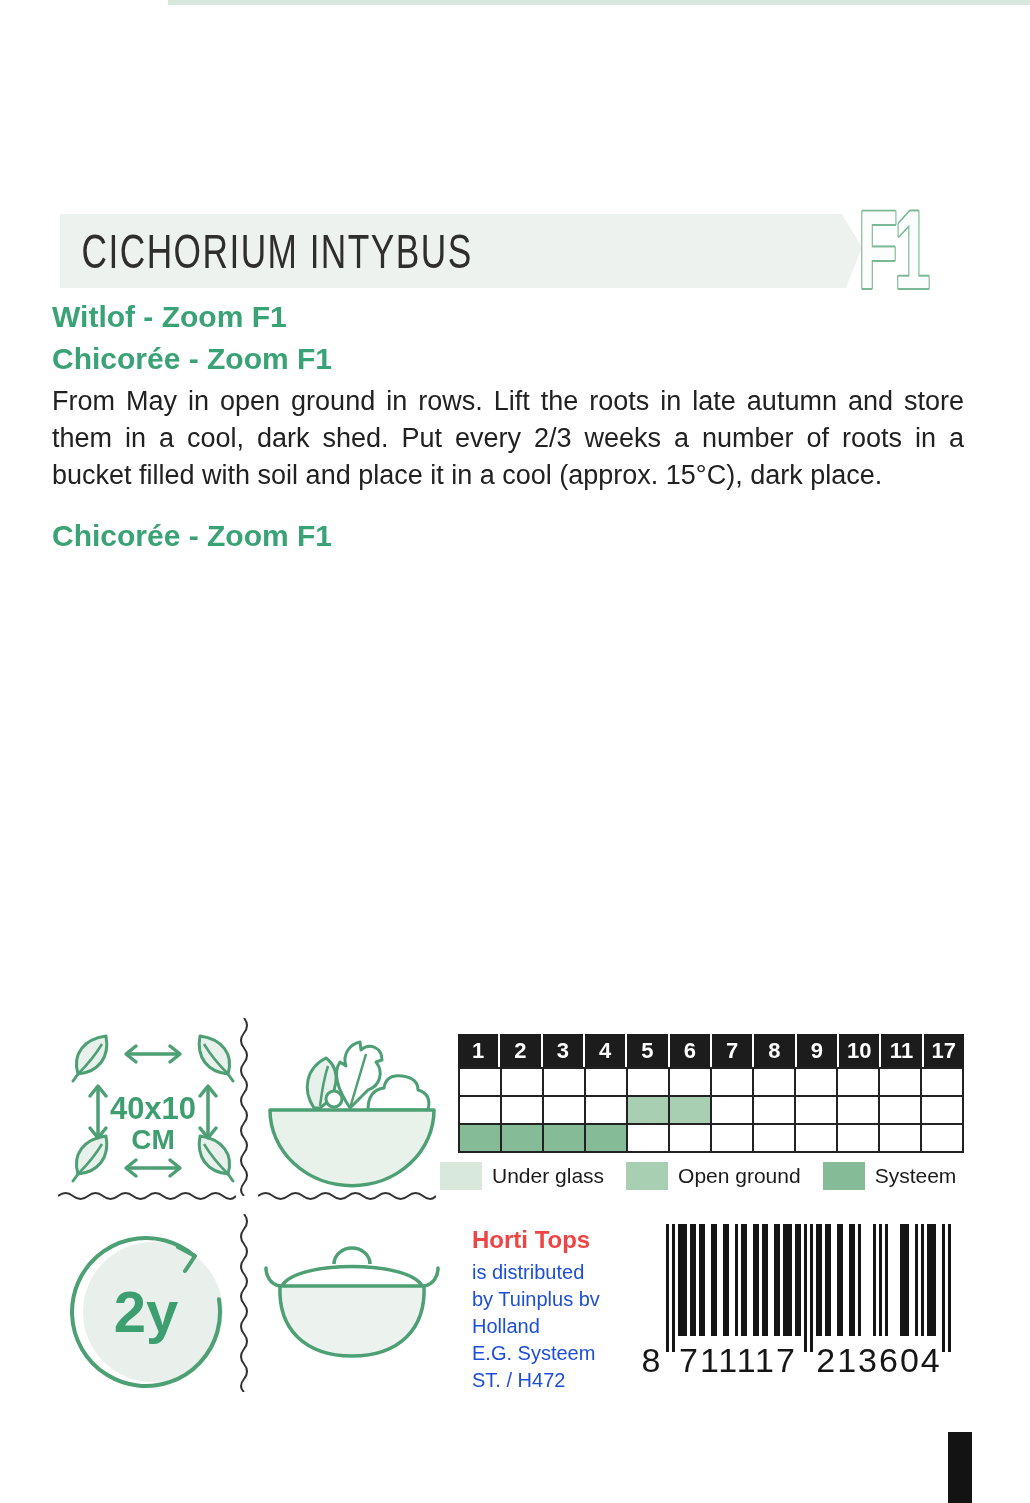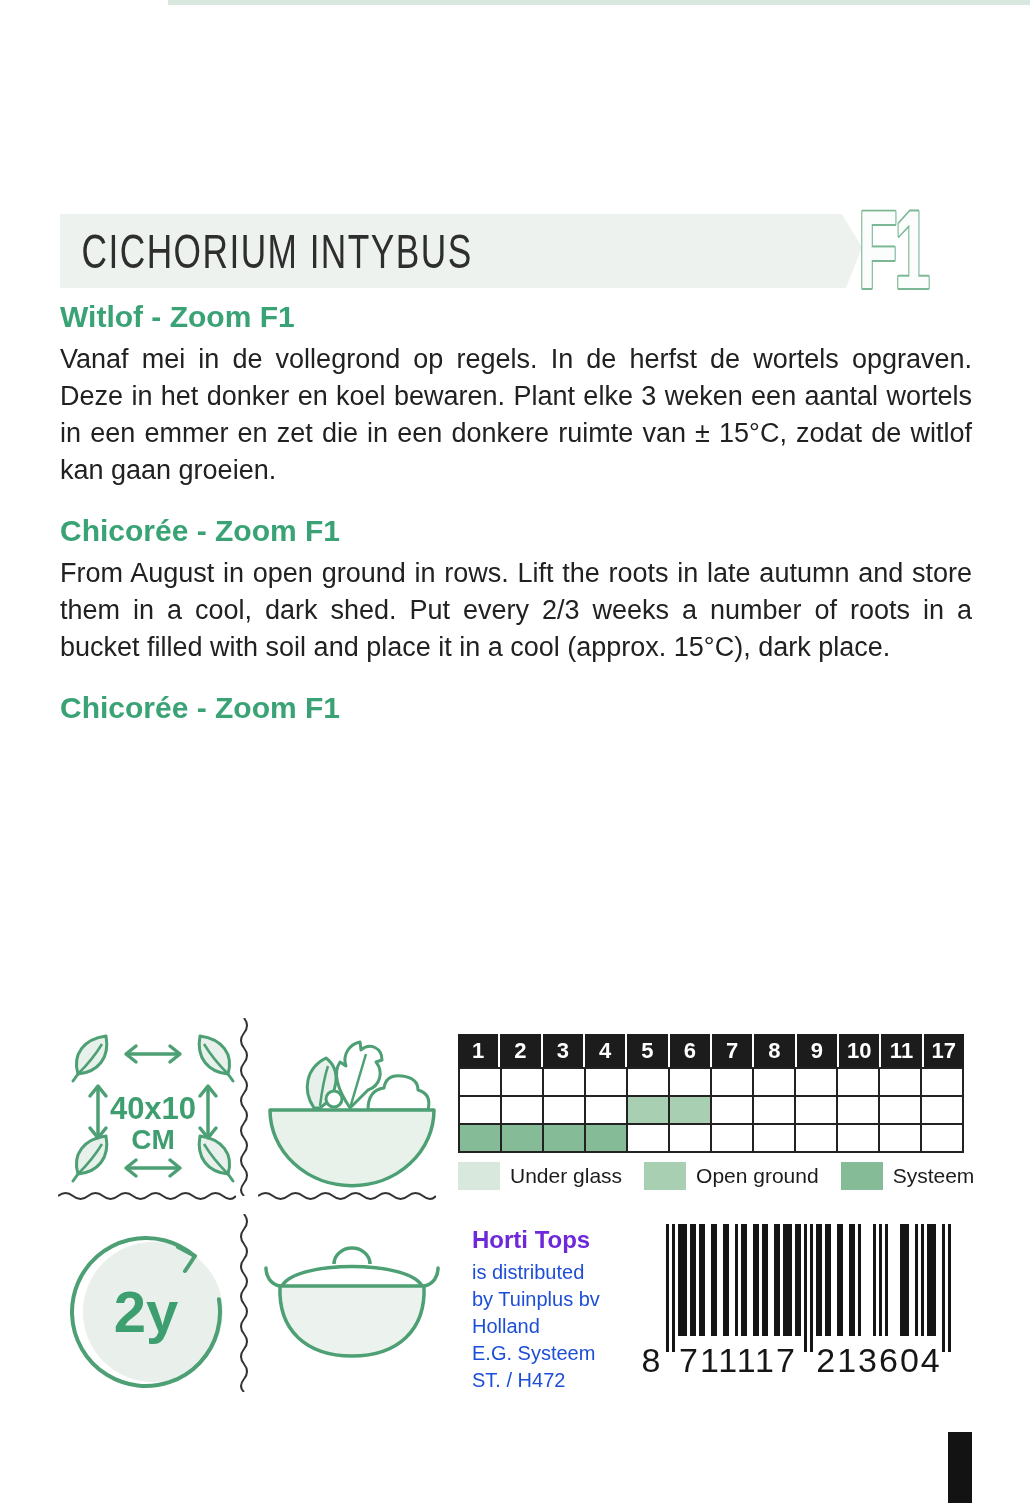--- a/index.html
+++ b/index.html
@@ -7,38 +7,38 @@
         font-family:"Liberation Sans", sans-serif;color:#222;text-decoration:underline;}
   .abs{position:absolute;}
 
   .top-strip{left:168px;top:0;width:862px;height:5px;background:#d8e8df;}
 
   .band{left:60px;top:214px;width:802px;height:74px;background:#eef2ef;
         clip-path:polygon(0 0, 97.5% 0, 100% 45%, 98% 100%, 0 100%);}
   .band-title{line-height:74px;padding-left:30px;font-size:49px;letter-spacing:2px;
         transform:scaleX(.72);transform-origin:left center;white-space:nowrap;color:#2e2e2e;}
 
-  .copy{left:60px;top:299px;width:912px;}
+  .copy{left:52px;top:299px;width:912px;}
   .copy h2{margin:0 0 6px 0;font-size:30px;line-height:36px;font-weight:bold;color:#3aa375;}
   .copy p{margin:0 0 24px 0;font-size:27px;line-height:37px;color:#212121;text-align:justify;}
 
   .cal-wrap{left:458px;top:1034px;width:506px;}
   .cal-head{display:grid;grid-template-columns:repeat(12,1fr);gap:2px;height:33px;background:#fff;}
   .cal-head-cell{background:#1c1c1c;color:#fff;font-weight:bold;font-size:22px;
         display:flex;align-items:center;justify-content:center;}
   .cal-body{display:grid;grid-template-columns:repeat(12,1fr);border-left:2px solid #222;border-top:2px solid #222;}
   .cal-cell{height:26px;border-right:2px solid #222;border-bottom:2px solid #222;background:#fff;box-sizing:content-box;}
 
-  .legend{left:458px;top:1162px;display:flex;align-items:center;}
+  .legend{left:440px;top:1162px;display:flex;align-items:center;}
   .legend-item{display:flex;align-items:center;margin-right:22px;}
   .legend-swatch{width:42px;height:28px;margin-right:10px;}
   .legend-label{font-size:21px;color:#1b1b1b;}
 
   .distributor{left:472px;top:1226px;}
-  .distributor .dist-name{font-size:24px;font-weight:bold;color:#6d28d9;margin-bottom:5px;}
+  .distributor .dist-name{font-size:24px;font-weight:bold;color:#ef4444;margin-bottom:5px;}
   .distributor .dist-line{font-size:20px;line-height:27px;color:#1d4ed8;}
 
   .corner-bar{left:948px;top:1432px;width:24px;height:71px;background:#131313;}
 
   svg text{font-family:"Liberation Sans", sans-serif;}
 </style>
 </head>
 <body>
 
 <div class="page">
@@ -50,23 +50,22 @@
   </div>
 
   <svg class="abs" style="left:852px;top:198px" width="112" height="100" viewBox="0 0 112 100">
     <g transform="translate(6,90) scale(0.58,1)">
       <text x="0" y="0" font-size="112" font-weight="bold" letter-spacing="-6" fill="#fbfdfc" stroke="#7ab795" stroke-width="3.2" stroke-linejoin="round" paint-order="stroke" vector-effect="non-scaling-stroke">F1</text>
     </g>
   </svg>
 
   <div class="abs copy">
     <h2>Witlof - Zoom F1</h2>
-    <p>Vanaf mei in de vollegrond op regels. In de herfst de wortels opgraven. Deze in het donker en koel bewaren. Plant elke 3 weken een aantal wortels in een emmer en zet die in een donkere ruimte van ± 15°C, zodat de witlof kan gaan groeien.</p>
     <h2>Chicorée - Zoom F1</h2>
-    <p>From August in open ground in rows. Lift the roots in late autumn and store them in a cool, dark shed. Put every 2/3 weeks a number of roots in a bucket filled with soil and place it in a cool (approx. 15°C), dark place.</p>
+    <p>From May in open ground in rows. Lift the roots in late autumn and store them in a cool, dark shed. Put every 2/3 weeks a number of roots in a bucket filled with soil and place it in a cool (approx. 15°C), dark place.</p>
     <h2>Chicorée - Zoom F1</h2>
   </div>
 
   <svg class="abs" style="left:58px;top:1030px" width="190" height="160" viewBox="0 0 190 160">
     <defs>
       <g id="leafshape">
         <path d="M6 38 C0 18 12 3 34 0 C38 22 26 36 6 38 Z" fill="#e7f0ea" stroke="#4d9f74" stroke-width="3" stroke-linejoin="round"></path>
         <path d="M6 38 C14 30 24 18 30 8" fill="none" stroke="#4d9f74" stroke-width="2.5"></path>
         <path d="M6 38 L1 45" stroke="#4d9f74" stroke-width="3" stroke-linecap="round"></path>
       </g>

